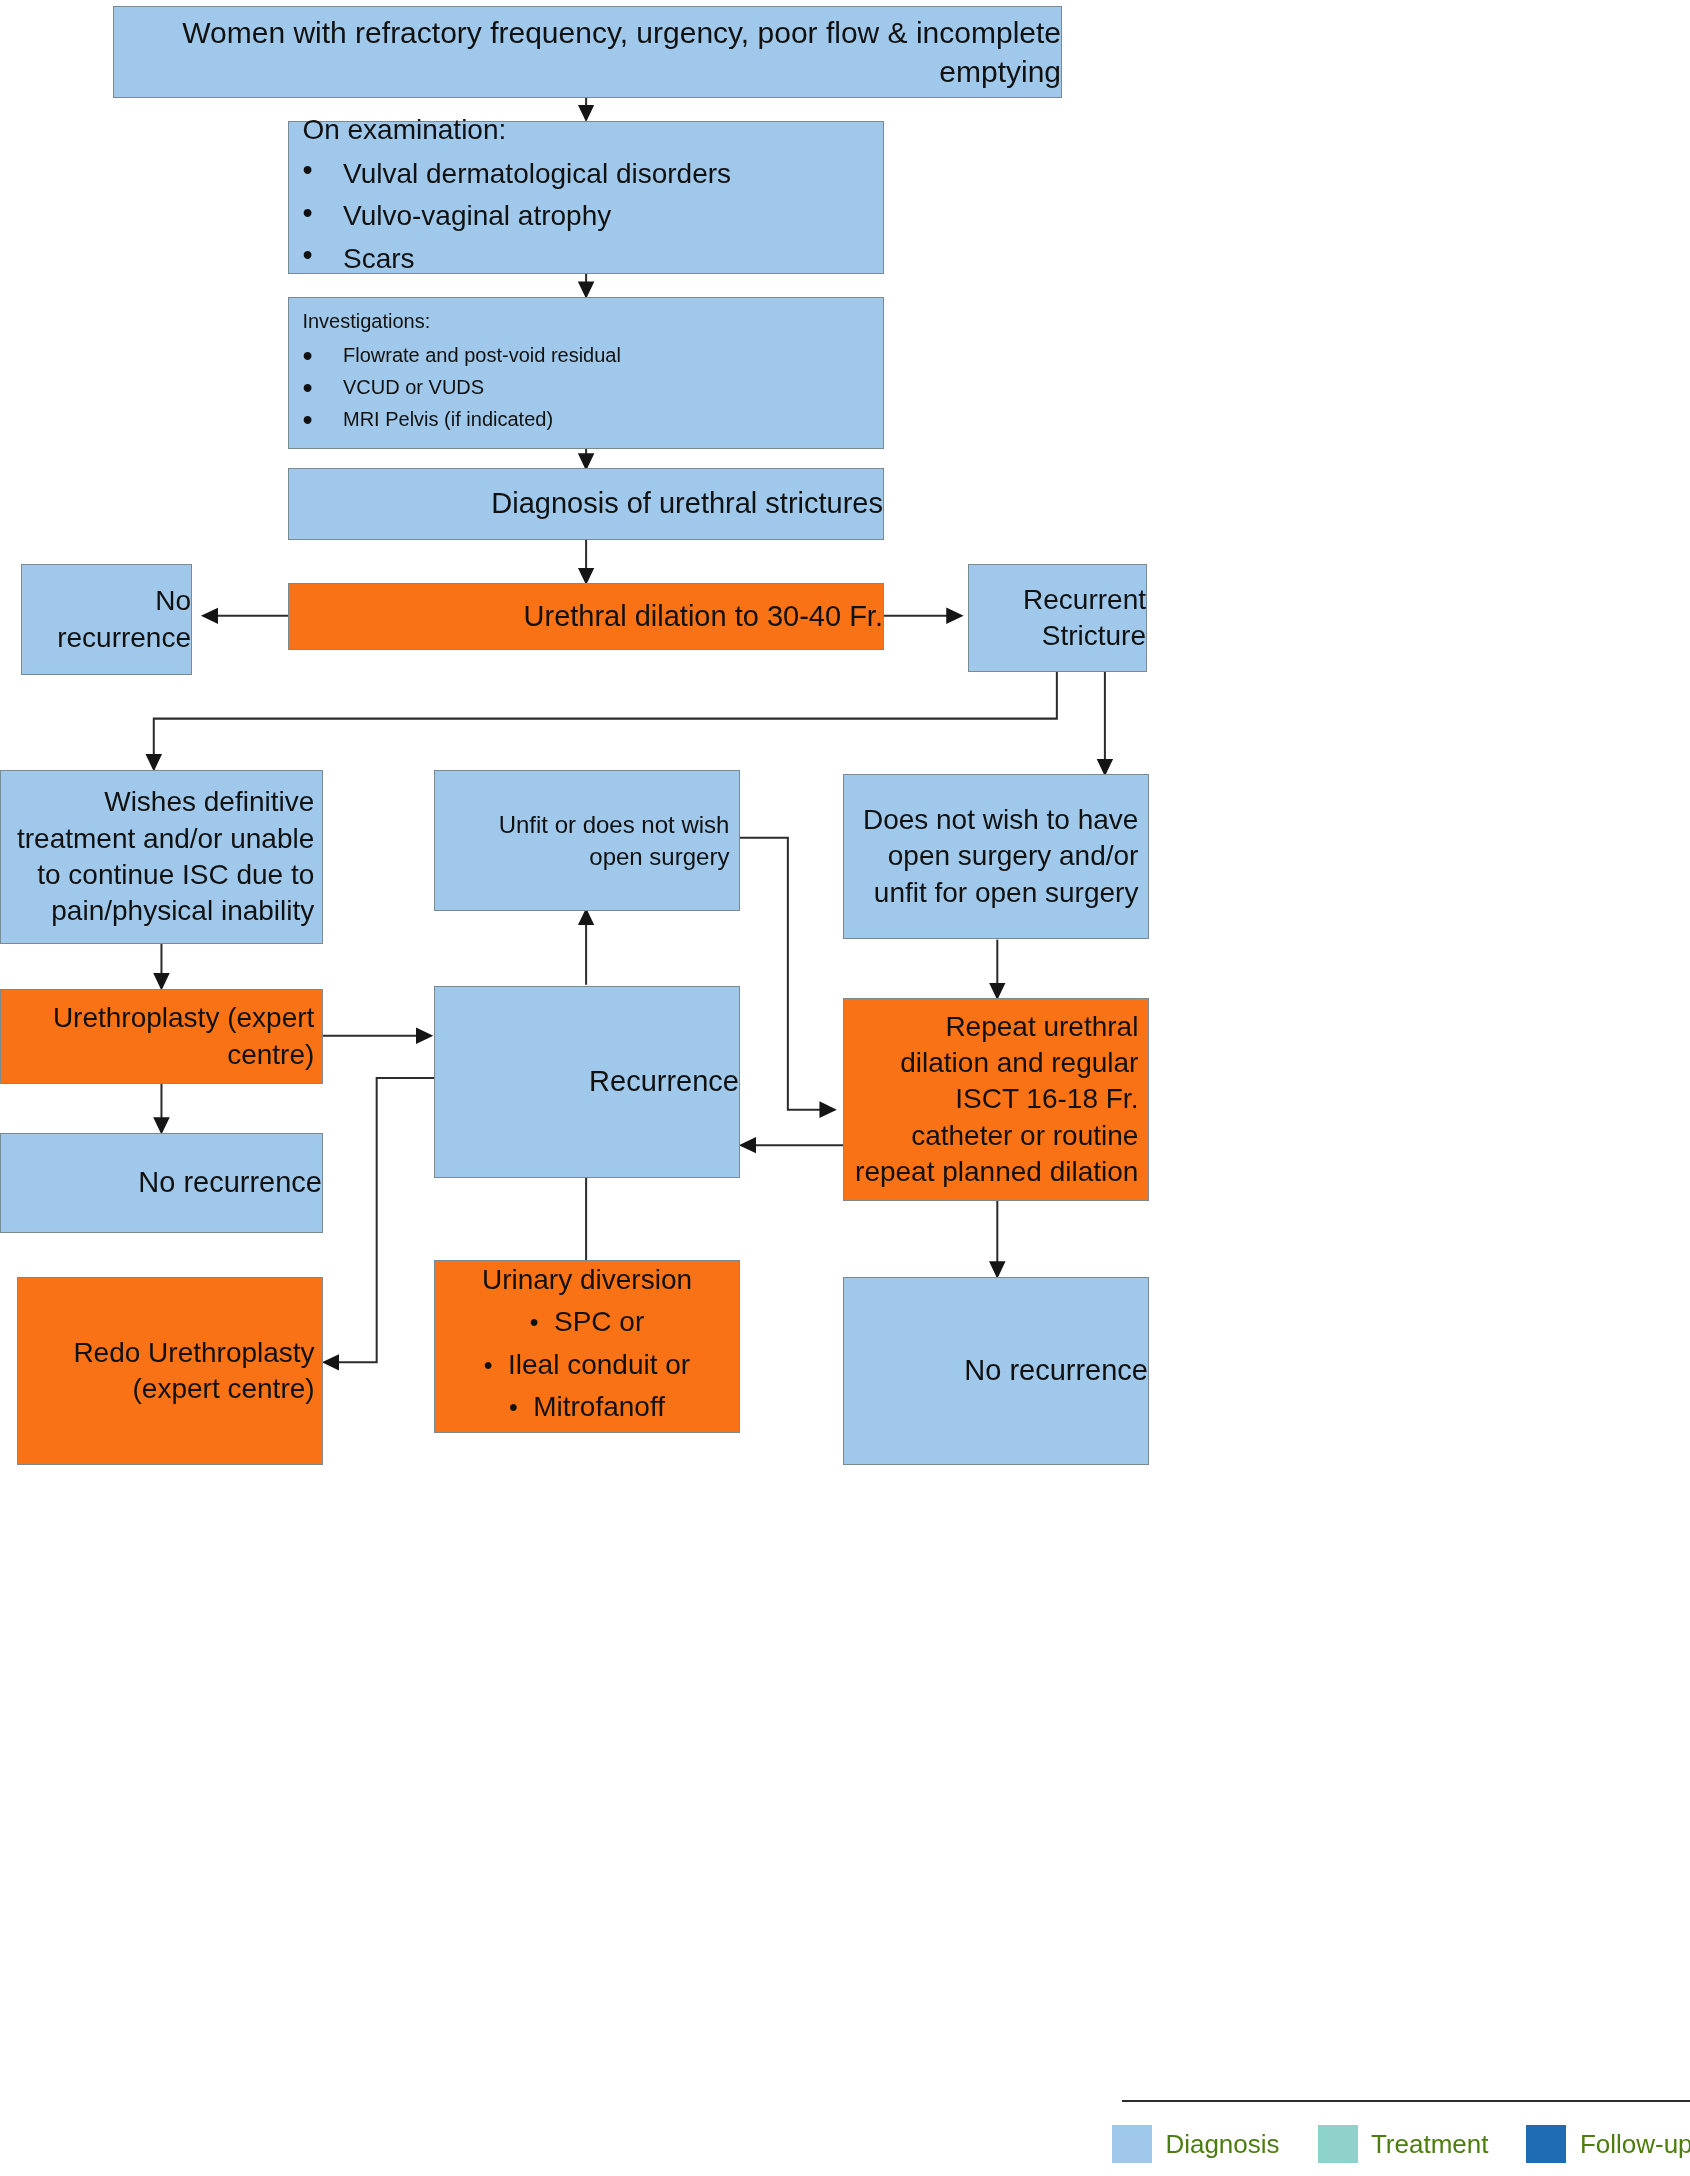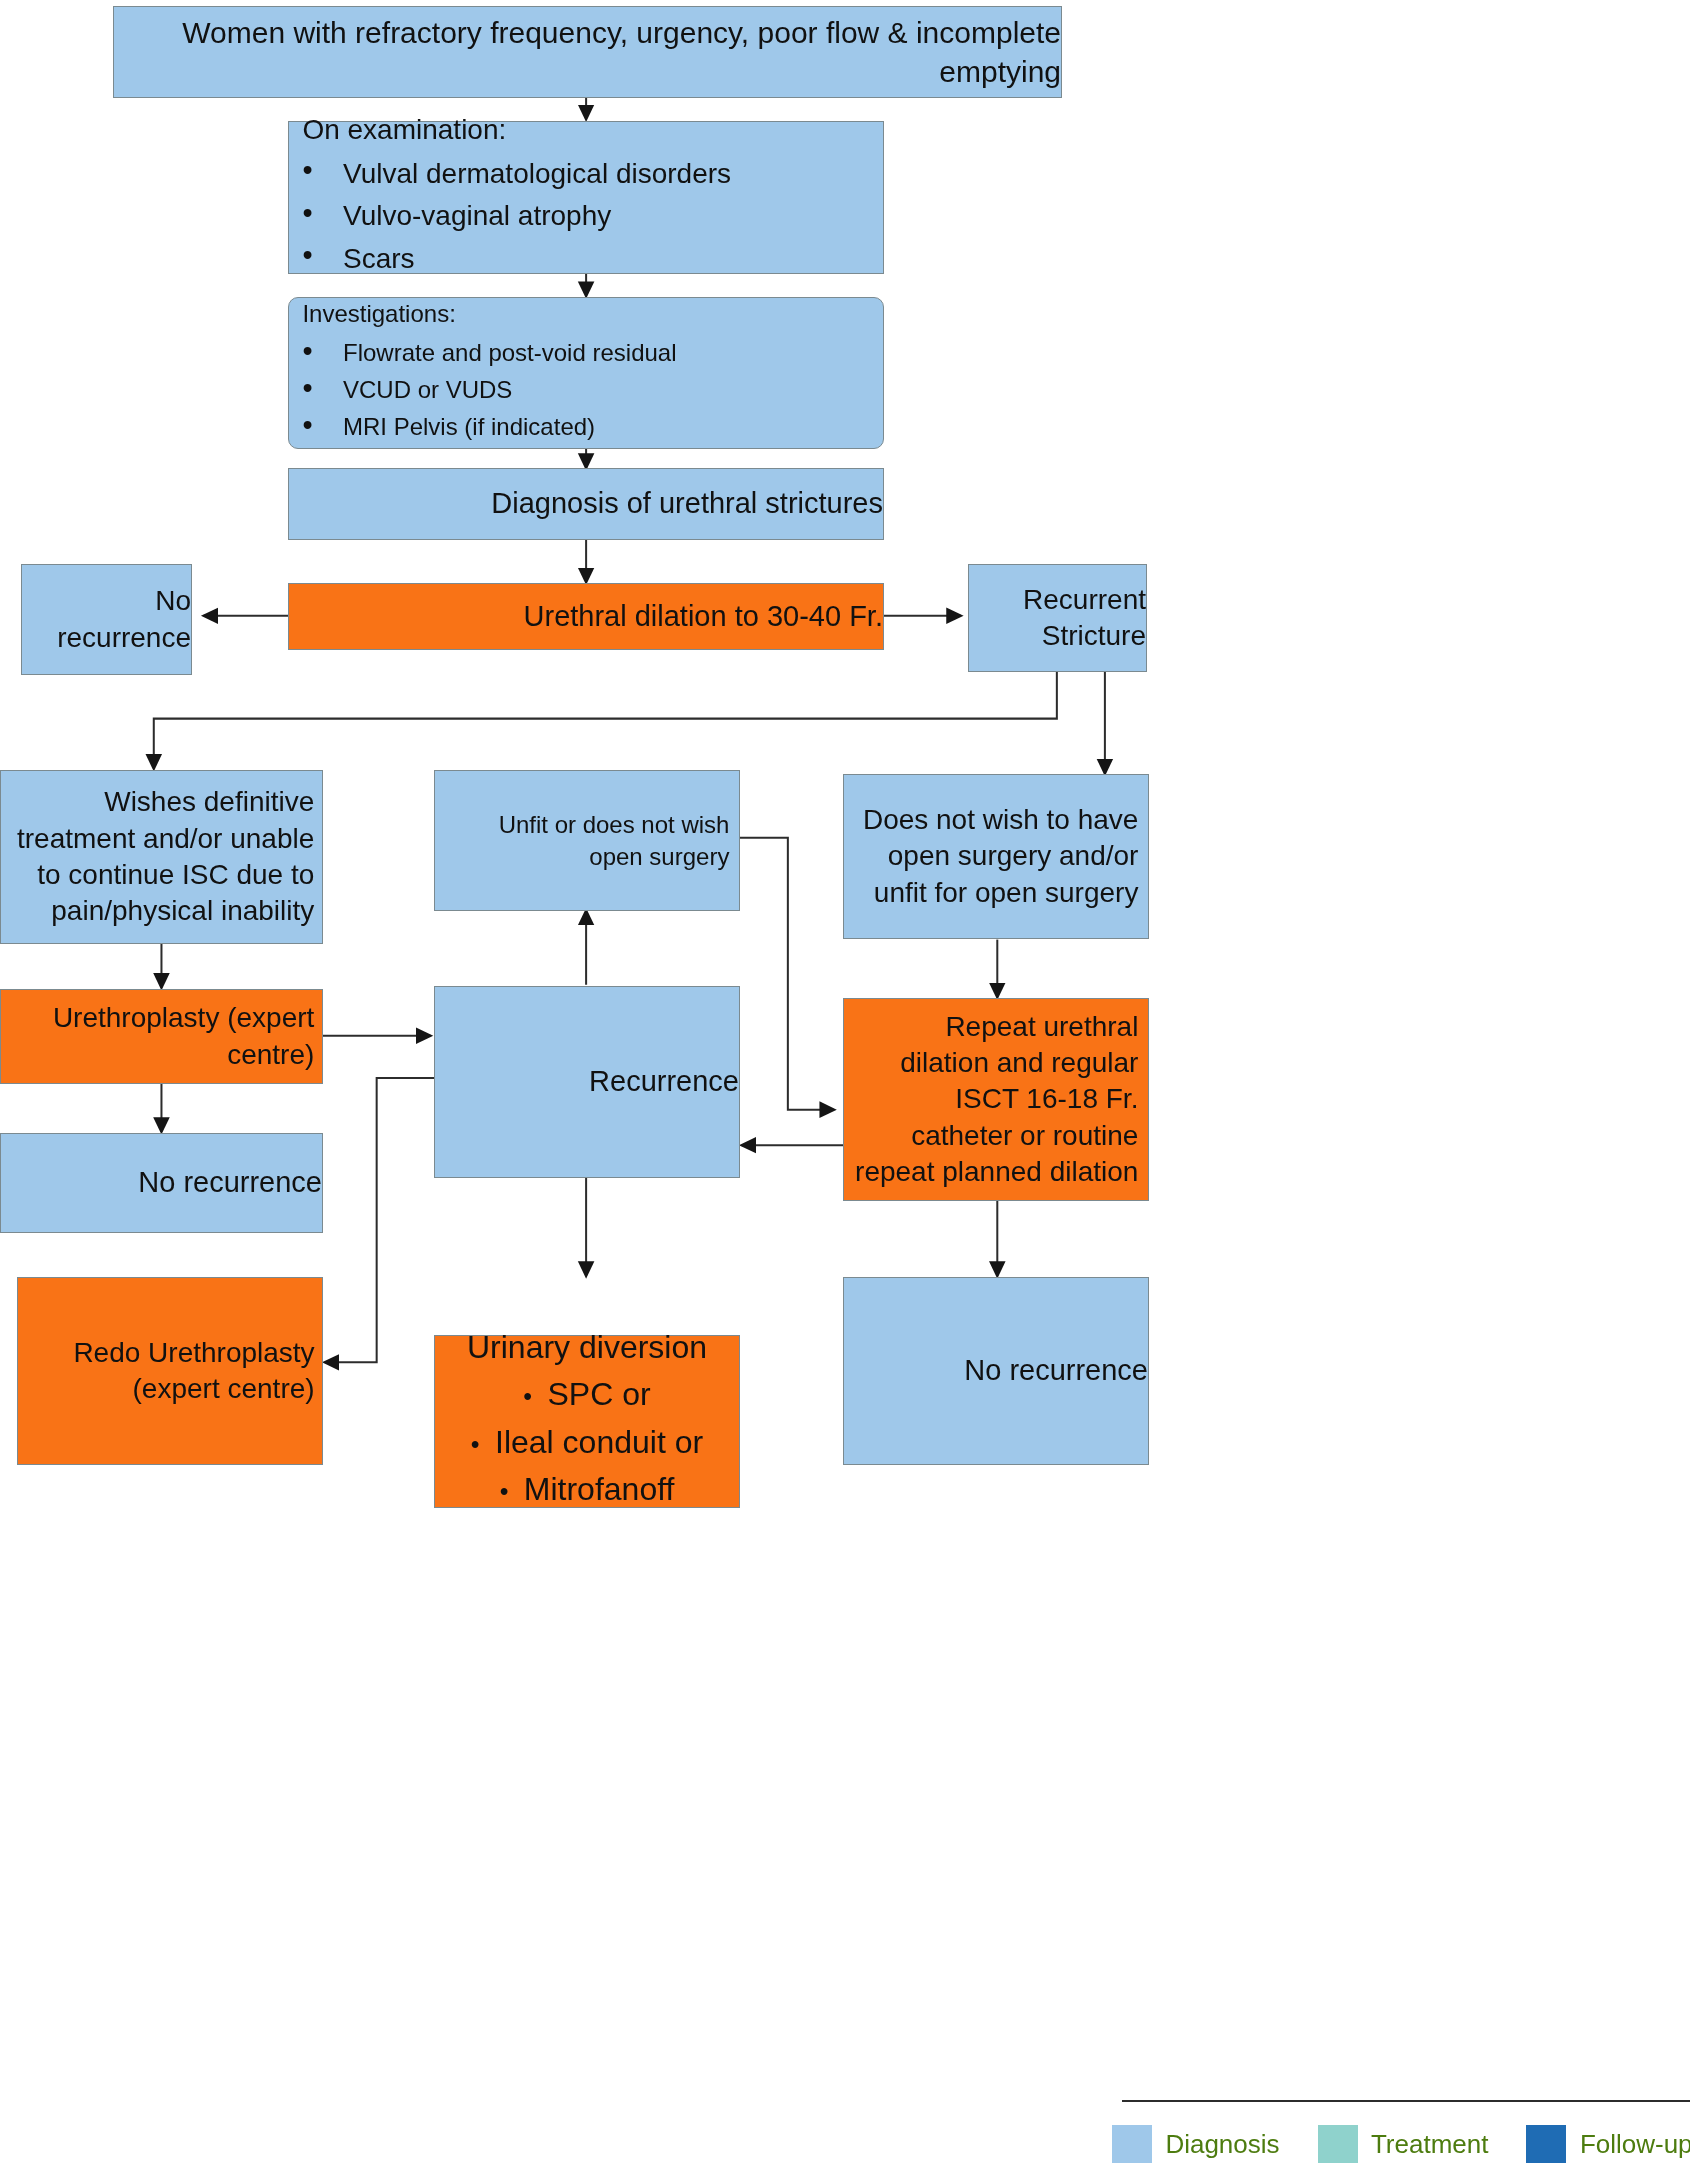--- a/index.html
+++ b/index.html
@@ -161,21 +161,21 @@
 
   <div class="node diagnosis leftalign" style="left:288px; top:121px; width:596px; height:153px; font-size:28px; padding:9.6px 0;">
     <div class="ttl hd">On examination:</div>
     <ul class="bullets">
       <li>Vulval  dermatological disorders</li>
       <li>Vulvo-vaginal atrophy</li>
       <li>Scars</li>
     </ul>
   </div>
 
-  <div class="node diagnosis leftalign" style="left:288px; top:297px; width:596px; height:152px; font-size:24px; padding:9.6px 0;border-radius:10px;">
+  <div class="node diagnosis leftalign" style="left:288px; top:297px; width:596px; height:152px; font-size:20px; padding:9.6px 0;">
     <div class="ttl hd">Investigations:</div>
     <ul class="bullets">
       <li>Flowrate and post-void residual</li>
       <li>VCUD or VUDS</li>
       <li>MRI Pelvis (if indicated)</li>
     </ul>
   </div>
 
   <div class="node diagnosis" style="left:288px; top:468px; width:596px; height:72px; font-size:29px;">
     <div class="ttl">Diagnosis of urethral strictures</div>
@@ -220,21 +220,21 @@
   </div>
 
   <div class="node diagnosis" style="left:0px; top:1133px; width:323px; height:100px; font-size:29px;">
     <div class="ttl">No recurrence</div>
   </div>
 
   <div class="node treatment" style="left:17.3px; top:1277px; width:306px; height:188px; font-size:28px; padding:0 7.7px;">
     <div class="ttl">Redo Urethroplasty (expert centre)</div>
   </div>
 
-  <div class="node treatment leftalign" style="left:434px; top:1335px; width:306px; height:173px; font-size:32px;">
+  <div class="node treatment leftalign" style="left:434px; top:1260px; width:306px; height:173px; font-size:28px;">
     <div class="ttl" style="text-align:center;">Urinary diversion</div>
     <ul class="bullets centerish">
       <li>SPC or</li>
       <li>Ileal conduit or</li>
       <li>Mitrofanoff</li>
     </ul>
   </div>
 
   <div class="node diagnosis" style="left:843px; top:1277px; width:306px; height:188px; font-size:29px;">
     <div class="ttl">No recurrence</div>

